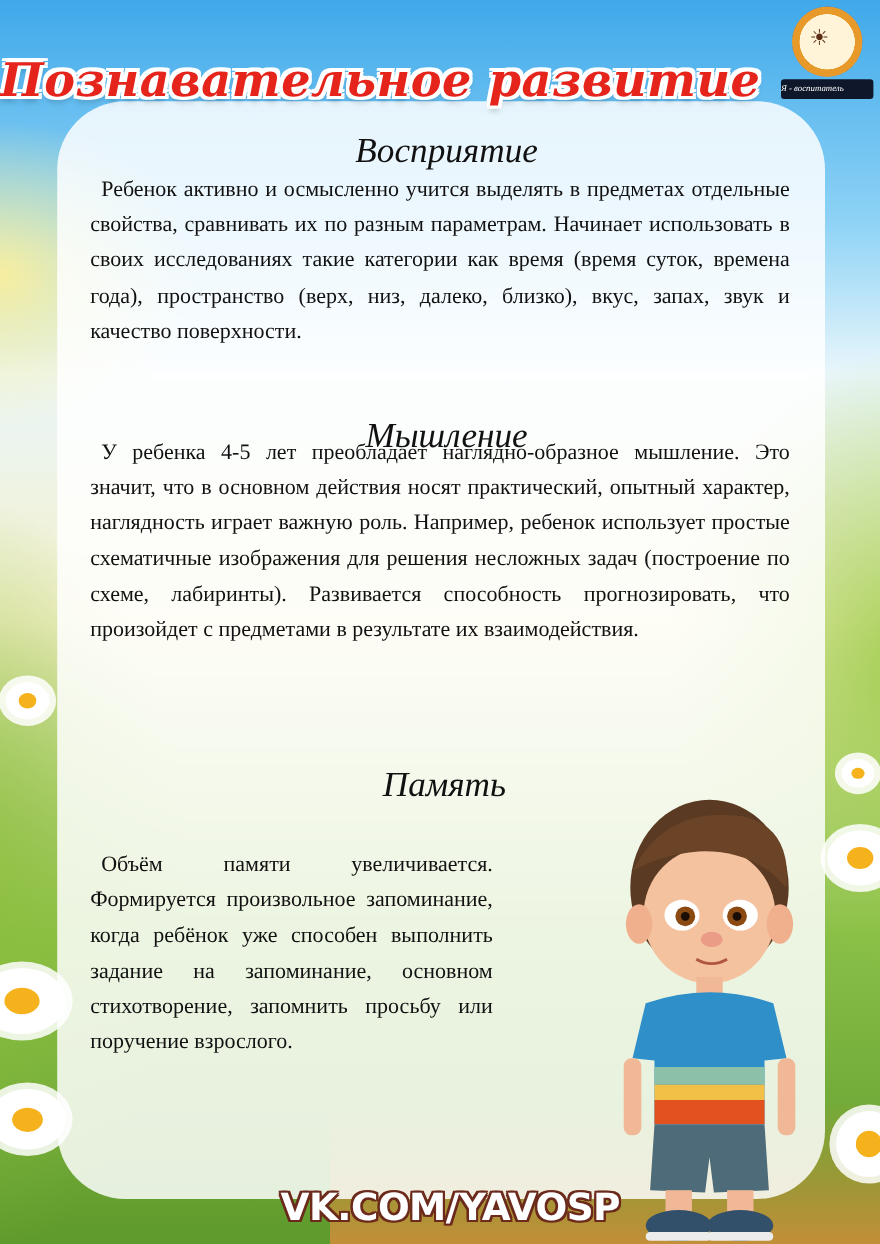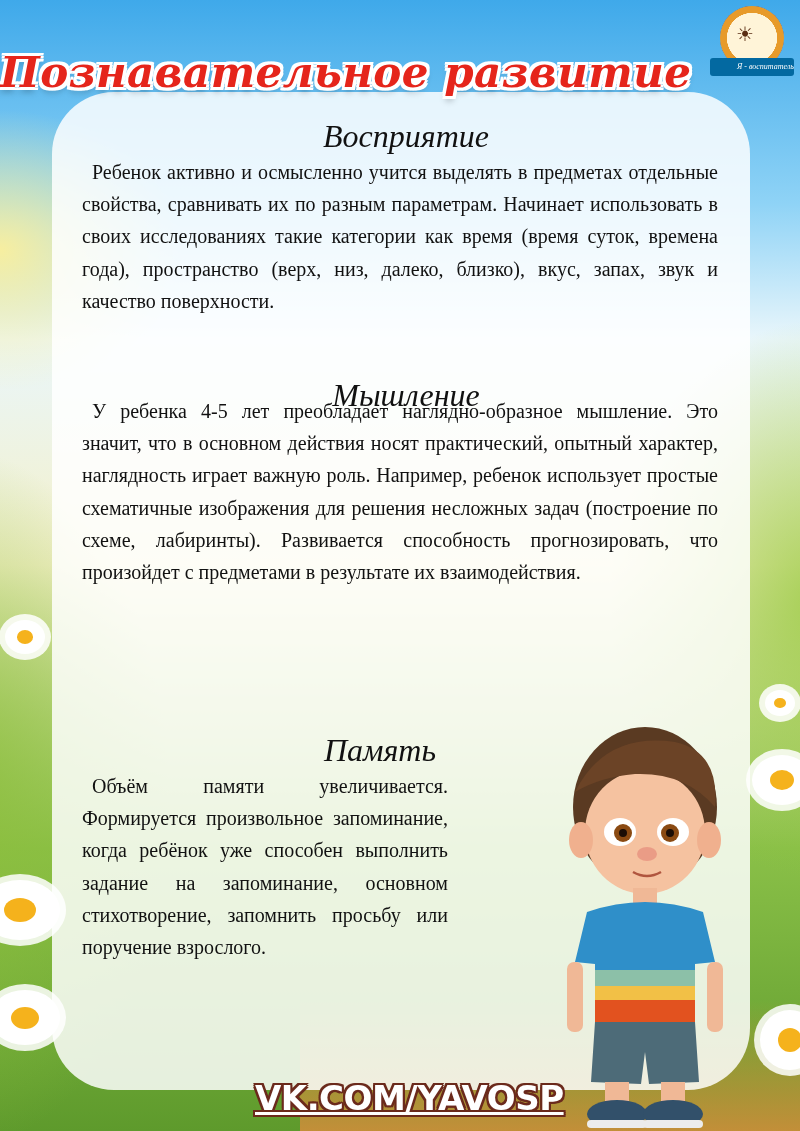--- a/index.html
+++ b/index.html
@@ -21,31 +21,31 @@
     .panel { position: absolute; left: 52px; top: 92px; width: 698px; height: 998px;
       background: rgba(255,255,255,0.84); border-radius: 62px; }
     .title { position: absolute; left: 0; top: 48px; width: 800px; 
       font-family: "DejaVu Serif", serif; font-style: italic; font-weight: bold;
       font-size: 42px; color: #e5251b; letter-spacing: 0.5px;
       text-shadow: -3px -3px 0 #fff, 3px -3px 0 #fff, -3px 3px 0 #fff, 3px 3px 0 #fff,
                    0 3px 0 #fff, 0 -3px 0 #fff, 3px 0 0 #fff, -3px 0 0 #fff, 0 5px 6px rgba(0,0,0,0.25); }
     .logo { position: absolute; left: 710px; top: 6px; width: 84px; height: 76px; }
     .logo .medal { position: absolute; left: 10px; top: 0; width: 64px; height: 64px; border-radius: 50%;
       background: radial-gradient(circle at 50% 50%, #fff4d8 0 55%, #e79a2a 56% 70%, #d2581d 71% 100%); }
-    .logo .ribbon { position: absolute; left: 0; top: 52px; width: 84px; height: 18px; background: #0369a1;
-      border-radius: 3px; color: #fff; font-size: 8px; font-style: italic; text-align: right; line-height: 18px; }
+    .logo .ribbon { position: absolute; left: 0; top: 66px; width: 84px; height: 18px; background: #0f172a;
+      border-radius: 3px; color: #fff; font-size: 8px; font-style: italic; text-align: left; line-height: 18px; }
     .logo .kids { position: absolute; left: 26px; top: 16px; font-size: 20px; color: #5a2d14; }
     .h2 { position: absolute; font-style: italic; font-size: 32px; color: #111; text-align: center; }
     .para { position: absolute; font-size: 20px; line-height: 32.2px; color: #111; text-align: justify; }
     .para p { margin: 0; text-indent: 10px; }
     .footer-link { position: absolute; left: 255px; top: 1078px; width: 300px; text-align: center;
       font-family: "DejaVu Sans", sans-serif; font-weight: bold; font-size: 34px; color: #fff;
       letter-spacing: -0.5px;
       text-shadow: -2px -2px 0 #6b2a1c, 2px -2px 0 #6b2a1c, -2px 2px 0 #6b2a1c, 2px 2px 0 #6b2a1c,
-                   0 2px 0 #6b2a1c, 0 -2px 0 #6b2a1c, 2px 0 0 #6b2a1c, -2px 0 0 #6b2a1c; text-decoration: underline; }
+                   0 2px 0 #6b2a1c, 0 -2px 0 #6b2a1c, 2px 0 0 #6b2a1c, -2px 0 0 #6b2a1c; }
     .boy { position: absolute; left: 545px; top: 712px; width: 200px; height: 419px; }
   </style>
 </head>
 <body>
 
 <div class="bg"></div>
 <div class="sun-rays"></div>
 
 <div class="daisy" style="left:-20px;top:880px;width:80px;height:60px;"></div>
 <div class="daisy" style="left:-10px;top:990px;width:70px;height:55px;"></div>
@@ -67,21 +67,21 @@
 <div class="h2" style="left:0;top:118px;width:812px;">Восприятие</div>
 <div class="para" style="left:82px;top:156px;width:636px;">
   <p>Ребенок активно и осмысленно учится выделять в предметах отдельные свойства, сравнивать их по разным параметрам. Начинает использовать в своих исследованиях такие категории как время (время суток, времена года), пространство (верх, низ, далеко, близко), вкус, запах, звук и качество поверхности.</p>
 </div>
 
 <div class="h2" style="left:0;top:377px;width:812px;">Мышление</div>
 <div class="para" style="left:82px;top:395px;width:636px;">
   <p>У ребенка 4-5 лет преобладает наглядно-образное мышление. Это значит, что в основном действия носят практический, опытный характер, наглядность играет важную роль. Например, ребенок использует простые схематичные изображения для решения несложных задач (построение по схеме, лабиринты). Развивается способность прогнозировать, что произойдет с предметами в результате их взаимодействия.</p>
 </div>
 
-<div class="h2" style="left:300px;top:732px;width:160px;">Память</div>
+<div class="h2" style="left:300px;top:695px;width:160px;text-align:right;">Память</div>
 <div class="para" style="left:82px;top:770px;width:366px;">
   <p>Объём памяти увеличивается. Формируется произвольное запоминание, когда ребёнок уже способен выполнить задание на запоминание, основном стихотворение, запомнить просьбу или поручение взрослого.</p>
 </div>
 
 <svg class="boy" viewBox="0 0 200 419">
   <ellipse cx="100" cy="95" rx="72" ry="80" fill="#5a3a22"></ellipse>
   <ellipse cx="100" cy="120" rx="60" ry="62" fill="#f5c2a0"></ellipse>
   <ellipse cx="36" cy="128" rx="12" ry="18" fill="#f0b08e"></ellipse>
   <ellipse cx="164" cy="128" rx="12" ry="18" fill="#f0b08e"></ellipse>
   <path d="M30 80 Q60 20 130 30 Q175 40 170 95 Q140 60 90 62 Q55 65 30 80 Z" fill="#6b4326"></path>

